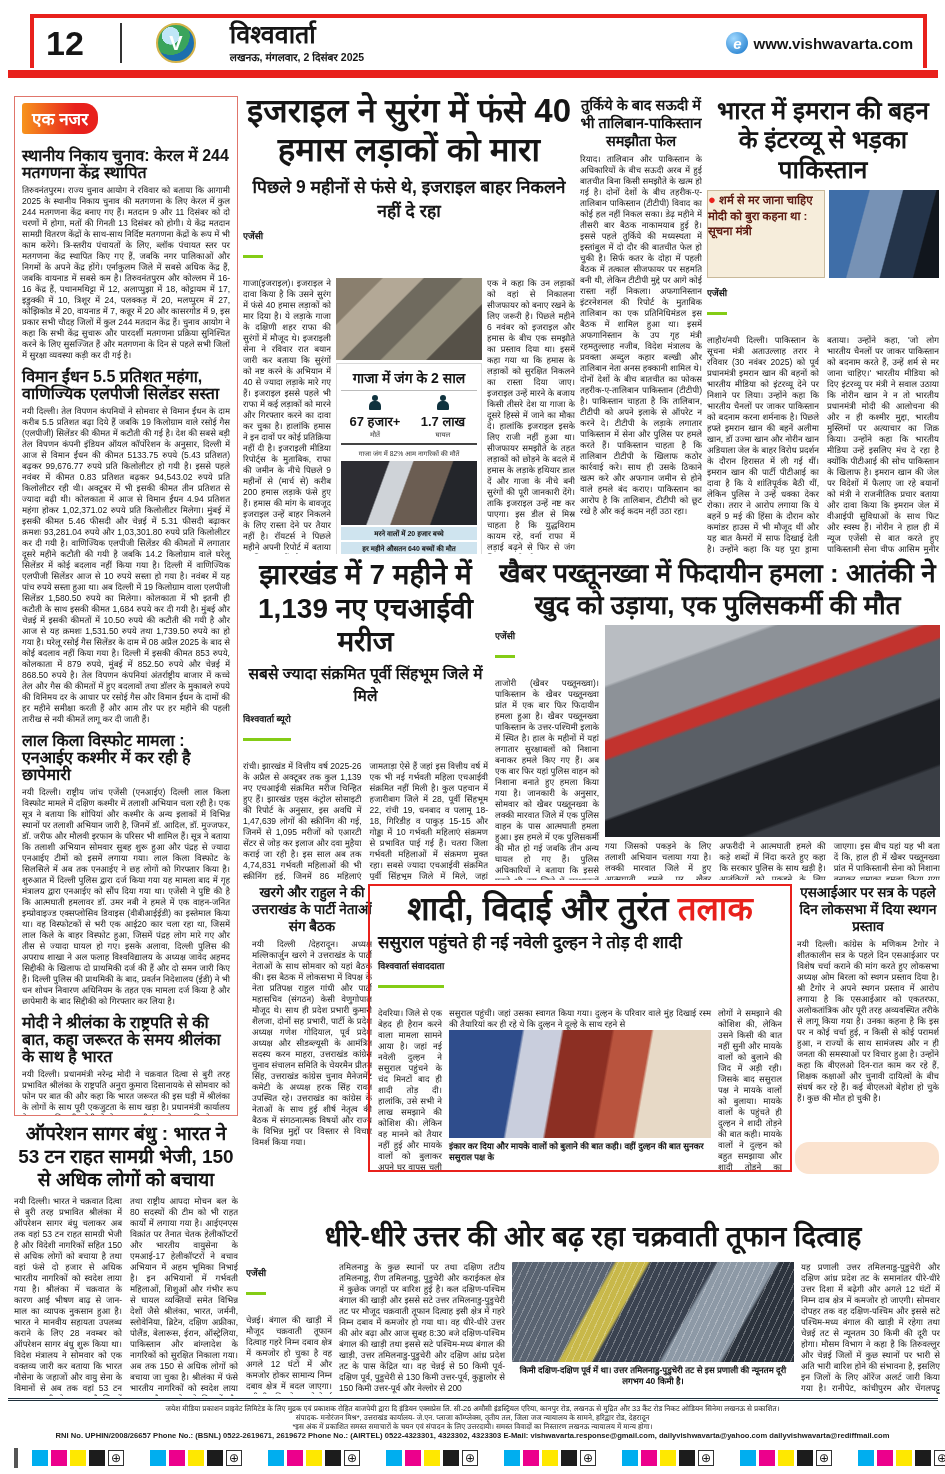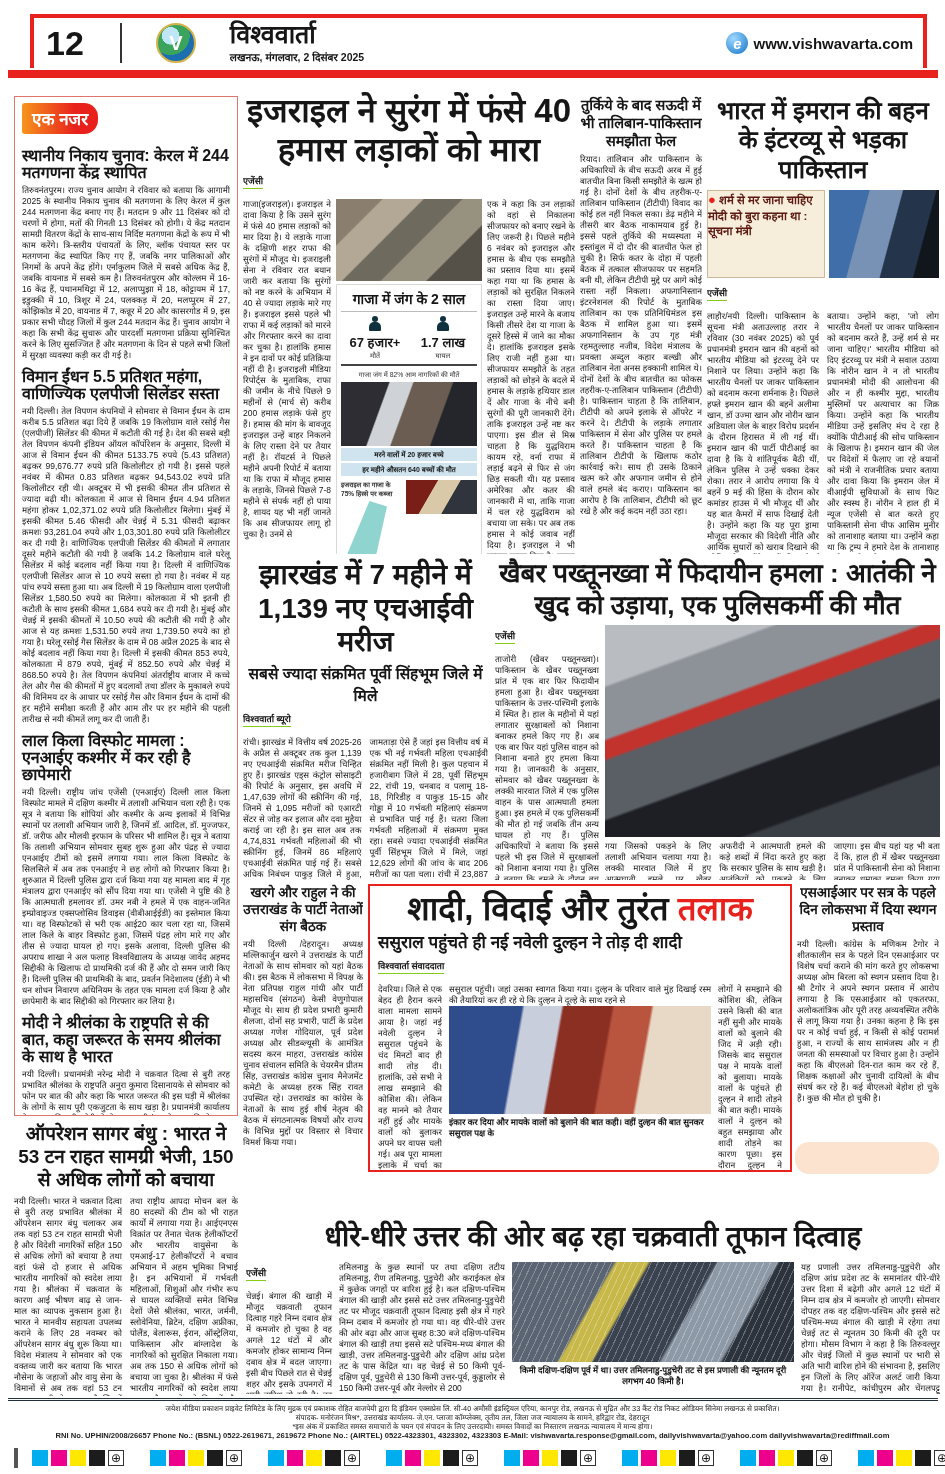--- a/index.html
+++ b/index.html
@@ -17,21 +17,21 @@
              border:2px solid #d4b34a;box-sizing:border-box;margin-right:8px;}
   .paper-name{font-size:25px;font-weight:800;line-height:1;}
   .edition{font-size:10.5px;font-weight:bold;margin-top:3px;}
   .section-title{position:absolute;left:0;right:0;text-align:center;font-size:31px;font-weight:800;pointer-events:none;}
   .site{margin-left:auto;display:flex;align-items:center;gap:5px;font-size:15px;font-weight:bold;z-index:2;}
   .e-icon{width:22px;height:22px;border-radius:50%;background:radial-gradient(circle at 35% 30%,#9fd8ff,#1273c8);
           color:#fff;font-weight:bold;font-style:italic;font-size:15px;display:flex;align-items:center;justify-content:center;}
   .redband{left:8px;top:70px;width:930px;height:8px;background:#e8211c;}
   
   .t{font-size:8.5px;line-height:11px;text-align:justify;}
-  .byline{font-size:9px;font-weight:bold;border-bottom:1px solid #84cc16;display:inline-block;padding-bottom:1px;margin-bottom:10px;}
+  .byline{font-size:9px;font-weight:bold;border-bottom:3px solid #84cc16;display:inline-block;padding-bottom:13px;margin-bottom:20px;}
   .cols2{column-count:2;column-gap:8px;}
   .cols3{column-count:3;column-gap:8px;}
   
   .briefbox{left:14px;top:96px;width:224px;height:1020px;border:1px solid #e0756b;box-sizing:border-box;
             padding:6px 7px;overflow:hidden;}
   .ek-label{background:linear-gradient(90deg,#f7941d,#e8211c 70%);color:#fff;font-weight:800;font-size:17px;
             padding:4px 10px;border-radius:3px 14px 14px 3px;display:inline-block;margin-bottom:6px;}
   .brief-title{font-size:16px;font-weight:800;line-height:17px;margin:7px 0 4px;}
   .opsagar{left:14px;top:1122px;width:224px;height:274px;overflow:hidden;}
   .opsagar-h{font-size:19px;font-weight:800;line-height:23px;text-align:center;margin-bottom:5px;}
@@ -81,21 +81,21 @@
   
   .khyber{left:495px;top:558px;width:445px;height:322px;overflow:hidden;}
   .khyber-h{font-size:26px;font-weight:800;line-height:1.22;text-align:center;margin-bottom:4px;}
   .khyber-grid{display:flex;gap:6px;}
   .khyber-left{width:104px;}
   .khyber-right{flex:1;}
   .blast-photo{width:100%;height:212px;background:
      linear-gradient(160deg,#b9bdc2 0 18%,#8d9298 19% 34%,#c2332e 35% 40%,#5a5f66 41% 58%,#1d1f24 59% 78%,#3a3e45 79% 100%);}
   .khyber-bottom{margin-top:4px;}
   
-  .kharge{left:243px;top:884px;width:120px;height:290px;overflow:hidden;}
+  .kharge{left:252px;top:884px;width:120px;height:290px;overflow:hidden;}
   .kharge-h{font-size:13.5px;font-weight:800;line-height:17px;text-align:center;margin-bottom:4px;}
   
   .shaadi{left:368px;top:884px;width:424px;height:288px;border:2px solid #e8211c;box-sizing:border-box;
           padding:5px 8px;overflow:hidden;}
   .shaadi-h{font-size:33px;font-weight:800;text-align:center;line-height:1.1;}
   .shaadi-h .red{color:#e8211c;}
   .shaadi-sub{font-size:17px;font-weight:bold;text-align:left;margin:3px 0 2px;}
   .shaadi-grid{display:flex;gap:7px;}
   .shaadi-c{flex:1;}
   .mehndi{width:262px;height:108px;background:
@@ -172,20 +172,21 @@
     </div>
   </div>
 
   <div class="abs opsagar">
     <div class="opsagar-h">ऑपरेशन सागर बंधु : भारत ने 53 टन राहत सामग्री भेजी, 150 से अधिक लोगों को बचाया</div>
     <div class="t cols2">नयी दिल्ली। भारत ने चक्रवात दित्वा से बुरी तरह प्रभावित श्रीलंका में ऑपरेशन सागर बंधु चलाकर अब तक वहां 53 टन राहत सामग्री भेजी है और विदेशी नागरिकों सहित 150 से अधिक लोगों को बचाया है तथा वहां फंसे दो हजार से अधिक भारतीय नागरिकों को स्वदेश लाया गया है। श्रीलंका में चक्रवात के कारण आई भीषण बाढ़ से जान-माल का व्यापक नुकसान हुआ है। भारत ने मानवीय सहायता उपलब्ध कराने के लिए 28 नवम्बर को ऑपरेशन सागर बंधु शुरू किया था। विदेश मंत्रालय ने सोमवार को एक वक्तव्य जारी कर बताया कि भारत नौसेना के जहाजों और वायु सेना के विमानों से अब तक वहां 53 टन राहत सामग्री भेज चुका है जिसमें टेंट, तिरपाल, कंबल, खाद्य पदार्थ, दवाइयां और सर्जिकल उपकरण शामिल हैं। इसके अलावा दो भीष्म क्यूब, पांच सदस्यीय चिकित्सा दल तथा राष्ट्रीय आपदा मोचन बल के 80 सदस्यों की टीम को भी राहत कार्यों में लगाया गया है। आईएनएस विक्रांत पर तैनात चेतक हेलीकॉप्टरों और भारतीय वायुसेना के एमआई-17 हेलीकॉप्टरों ने बचाव अभियान में अहम भूमिका निभाई है। इन अभियानों में गर्भवती महिलाओं, शिशुओं और गंभीर रूप से घायल व्यक्तियों समेत विभिन्न देशों जैसे श्रीलंका, भारत, जर्मनी, स्लोवेनिया, ब्रिटेन, दक्षिण अफ्रीका, पोलैंड, बेलारूस, ईरान, ऑस्ट्रेलिया, पाकिस्तान और बांग्लादेश के नागरिकों को सुरक्षित निकाला गया। अब तक 150 से अधिक लोगों को बचाया जा चुका है। श्रीलंका में फंसे भारतीय नागरिकों को स्वदेश लाया जा रहा है। वायुसेना के विमानों और वाणिज्यिक उड़ानों के जरिए 2000 से अधिक भारतीयों को स्वदेश वापस लाया गया है।</div>
   </div>
 
   <div class="abs israel">
     <div class="israel-h">इजराइल ने सुरंग में फंसे 40 हमास लड़ाकों को मारा</div>
+    <div class="israel-sub">पिछले 9 महीनों से फंसे थे, इजराइल बाहर निकलने नहीं दे रहा</div>
     <div class="byline">एजेंसी</div>
     <div class="israel-grid">
       <div class="icol t">गाजा(इजराइल)। इजराइल ने दावा किया है कि उसने सुरंग में फंसे 40 हमास लड़ाकों को मार दिया है। ये लड़ाके गाजा के दक्षिणी शहर राफा की सुरंगों में मौजूद थे। इजराइली सेना ने रविवार रात बयान जारी कर बताया कि सुरंगों को नष्ट करने के अभियान में 40 से ज्यादा लड़ाके मारे गए हैं। इजराइल इससे पहले भी राफा में कई लड़ाकों को मारने और गिरफ्तार करने का दावा कर चुका है। हालांकि हमास ने इन दावों पर कोई प्रतिक्रिया नहीं दी है। इजराइली मीडिया रिपोर्ट्स के मुताबिक, राफा की जमीन के नीचे पिछले 9 महीनों से (मार्च से) करीब 200 हमास लड़ाके फंसे हुए हैं। हमास की मांग के बावजूद इजराइल उन्हें बाहर निकलने के लिए रास्ता देने पर तैयार नहीं है। रॉयटर्स ने पिछले महीने अपनी रिपोर्ट में बताया था कि राफा में मौजूद हमास के लड़ाके, जिनसे पिछले 7-8 महीने से संपर्क नहीं हो पाया है, शायद यह भी नहीं जानते कि अब सीजफायर लागू हो चुका है। उनमें से</div>
       <div class="imid">
         <div class="photo rubble"></div>
         <div class="info">
           <div class="info-title">गाजा में जंग के 2 साल</div>
           <div class="info-stats">
             <div class="info-stat">
               <div class="ppl"></div>
@@ -299,21 +300,21 @@
     </div>
     <div class="cyc-c2 t">तमिलनाडु के कुछ स्थानों पर तथा दक्षिण तटीय तमिलनाडु, रीण तमिलनाडु, पुडुचेरी और कराईकल क्षेत्र में कुछेक जगहों पर बारिश हुई है। कल दक्षिण-पश्चिम बंगाल की खाड़ी और इससे सटे उत्तर तमिलनाडु-पुडुचेरी तट पर मौजूद चक्रवाती तूफान दित्वाह इसी क्षेत्र में गहरे निम्न दबाव में कमजोर हो गया था। वह धीरे-धीरे उत्तर की ओर बढ़ा और आज सुबह 8:30 बजे दक्षिण-पश्चिम बंगाल की खाड़ी तथा इससे सटे पश्चिम-मध्य बंगाल की खाड़ी, उत्तर तमिलनाडु-पुडुचेरी और दक्षिण आंध्र प्रदेश तट के पास केंद्रित था। वह चेन्नई से 50 किमी पूर्व-दक्षिण पूर्व, पुडुचेरी से 130 किमी उत्तर-पूर्व, कुड्डालोर से 150 किमी उत्तर-पूर्व और नेल्लोर से 200</div>
     <div class="cyc-photo-wrap">
       <div class="rain"></div>
       <div class="cyc-cap">किमी दक्षिण-दक्षिण पूर्व में था। उत्तर तमिलनाडु-पुडुचेरी तट से इस प्रणाली की न्यूनतम दूरी लगभग 40 किमी है।</div>
     </div>
     <div class="cyc-c3 t">यह प्रणाली उत्तर तमिलनाडु-पुडुचेरी और दक्षिण आंध्र प्रदेश तट के समानांतर धीरे-धीरे उत्तर दिशा में बढ़ेगी और अगले 12 घंटों में निम्न दाब क्षेत्र में कमजोर हो जाएगी। सोमवार दोपहर तक वह दक्षिण-पश्चिम और इससे सटे पश्चिम-मध्य बंगाल की खाड़ी में रहेगा तथा चेन्नई तट से न्यूनतम 30 किमी की दूरी पर होगा। मौसम विभाग ने कहा है कि तिरुवल्लुर और चेन्नई जिलों में कुछ स्थानों पर भारी से अति भारी बारिश होने की संभावना है, इसलिए इन जिलों के लिए ऑरेंज अलर्ट जारी किया गया है। रानीपेट, कांचीपुरम और चेंगलपट्टू जिलों के उतरी व आंतरिक क्षेत्रों में कुछेक जगहों पर भारी बारिश हो सकती है।</div>
   </div>
 
   <div class="abs footsep"></div>
-  <div class="abs footline">जयेश मीडिया प्रकाशन प्राइवेट लिमिटेड के लिए मुद्रक एवं प्रकाशक रोहित बाजपेयी द्वारा दि इंडियन एक्सप्रेस लि. सी-40 अमौसी इंडस्ट्रियल एरिया, कानपुर रोड, लखनऊ से मुद्रित और 33 कैंट रोड निकट ओडियन सिनेमा लखनऊ से प्रकाशित।</div>
+  <div class="abs footline">जयेश मीडिया प्रकाशन प्राइवेट लिमिटेड के लिए मुद्रक एवं प्रकाशक रोहित बाजपेयी द्वारा दि इंडियन एक्सप्रेस लि. सी-26 अमौसी इंडस्ट्रियल एरिया, कानपुर रोड, लखनऊ से मुद्रित और 33 कैंट रोड निकट ओडियन सिनेमा लखनऊ से प्रकाशित।</div>
   <div class="abs footline fl2">संपादक- मनोरंजन मिश्र*, उत्तराखंड कार्यालय- जे.एन. प्लाजा कॉम्प्लेक्स, तृतीय तल, जिला जज न्यायालय के सामने, हरिद्वार रोड, देहरादून</div>
   <div class="abs footline fl3">*इस अंक में प्रकाशित समस्त समाचारों के चयन एवं संपादन के लिए उत्तरदायी। समस्त विवादों का निस्तारण लखनऊ न्यायालय में मान्य होगा।</div>
   <div class="abs footline fl4">RNI No. UPHIN/2008/26657 Phone No.: (BSNL) 0522-2619671, 2619672 Phone No.: (AIRTEL) 0522-4323301, 4323302, 4323303 E-Mail: vishwavarta.response@gmail.com, dailyvishwavarta@yahoo.com dailyvishwavarta@rediffmail.com</div>
 
   <div class="abs regrow">
     <div class="grp">
         <div class="cell c-c"></div>
         <div class="cell c-m"></div>
         <div class="cell c-y"></div>
         <div class="cell c-k"></div>

